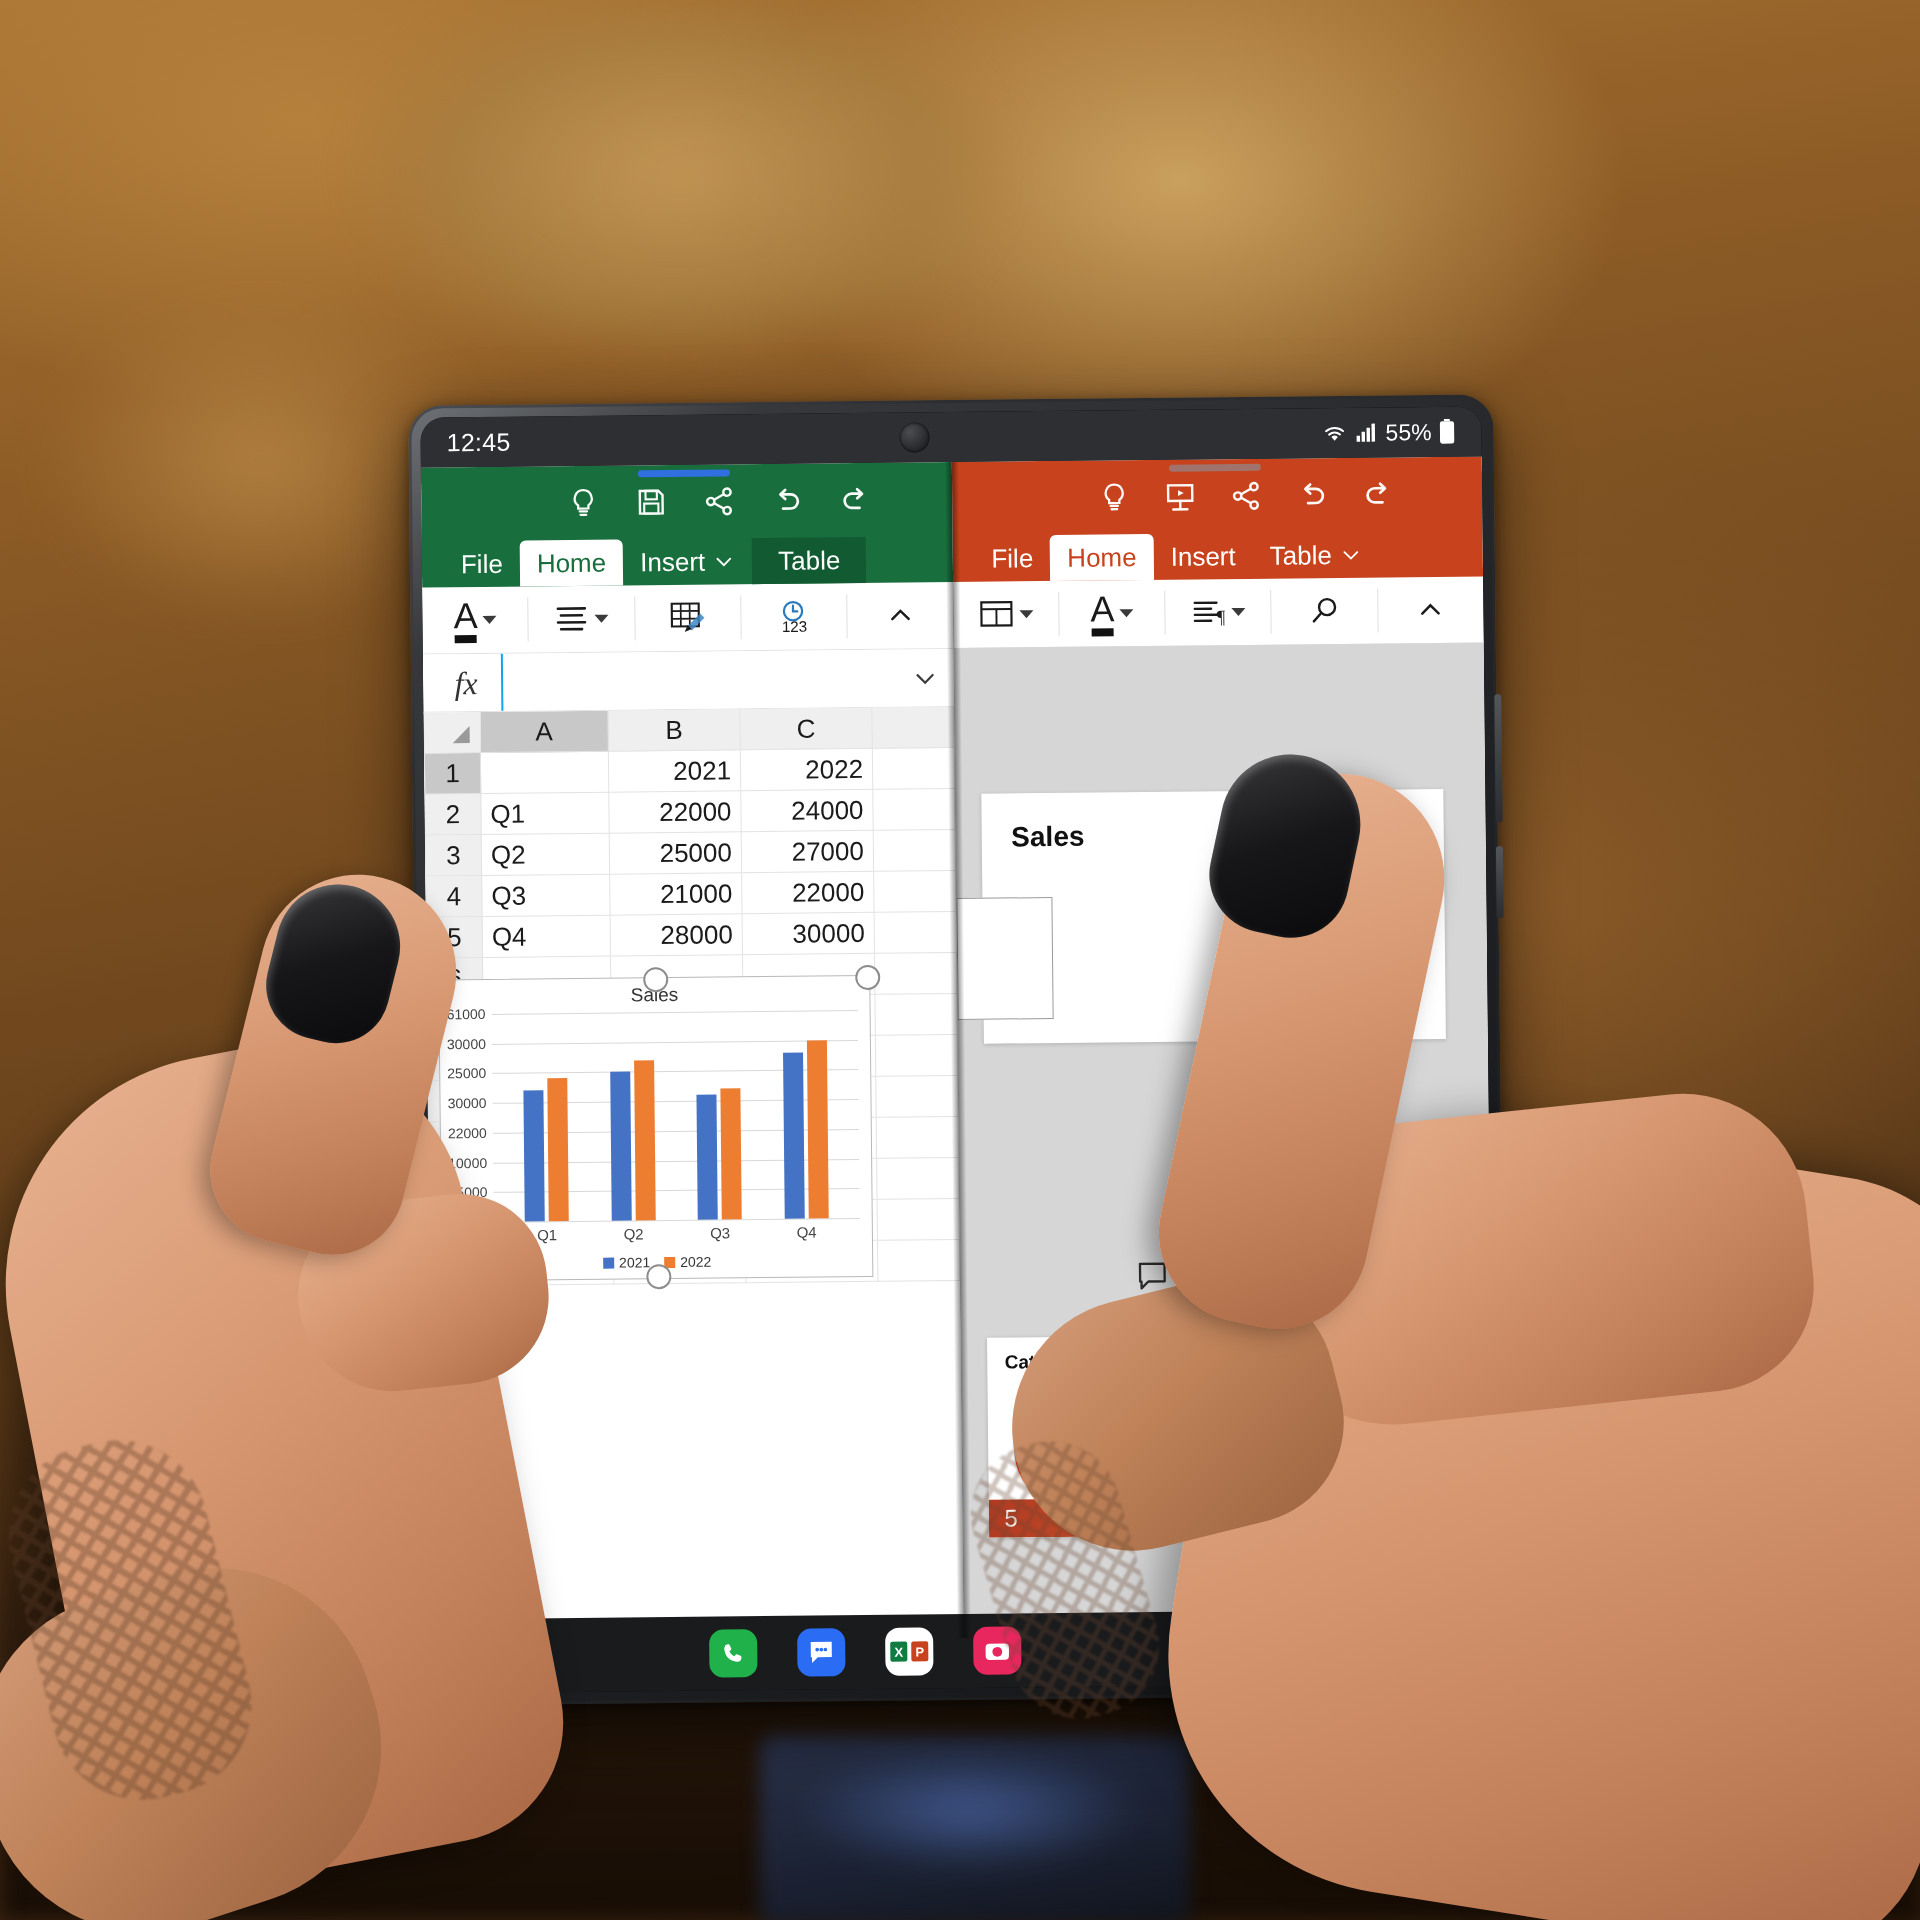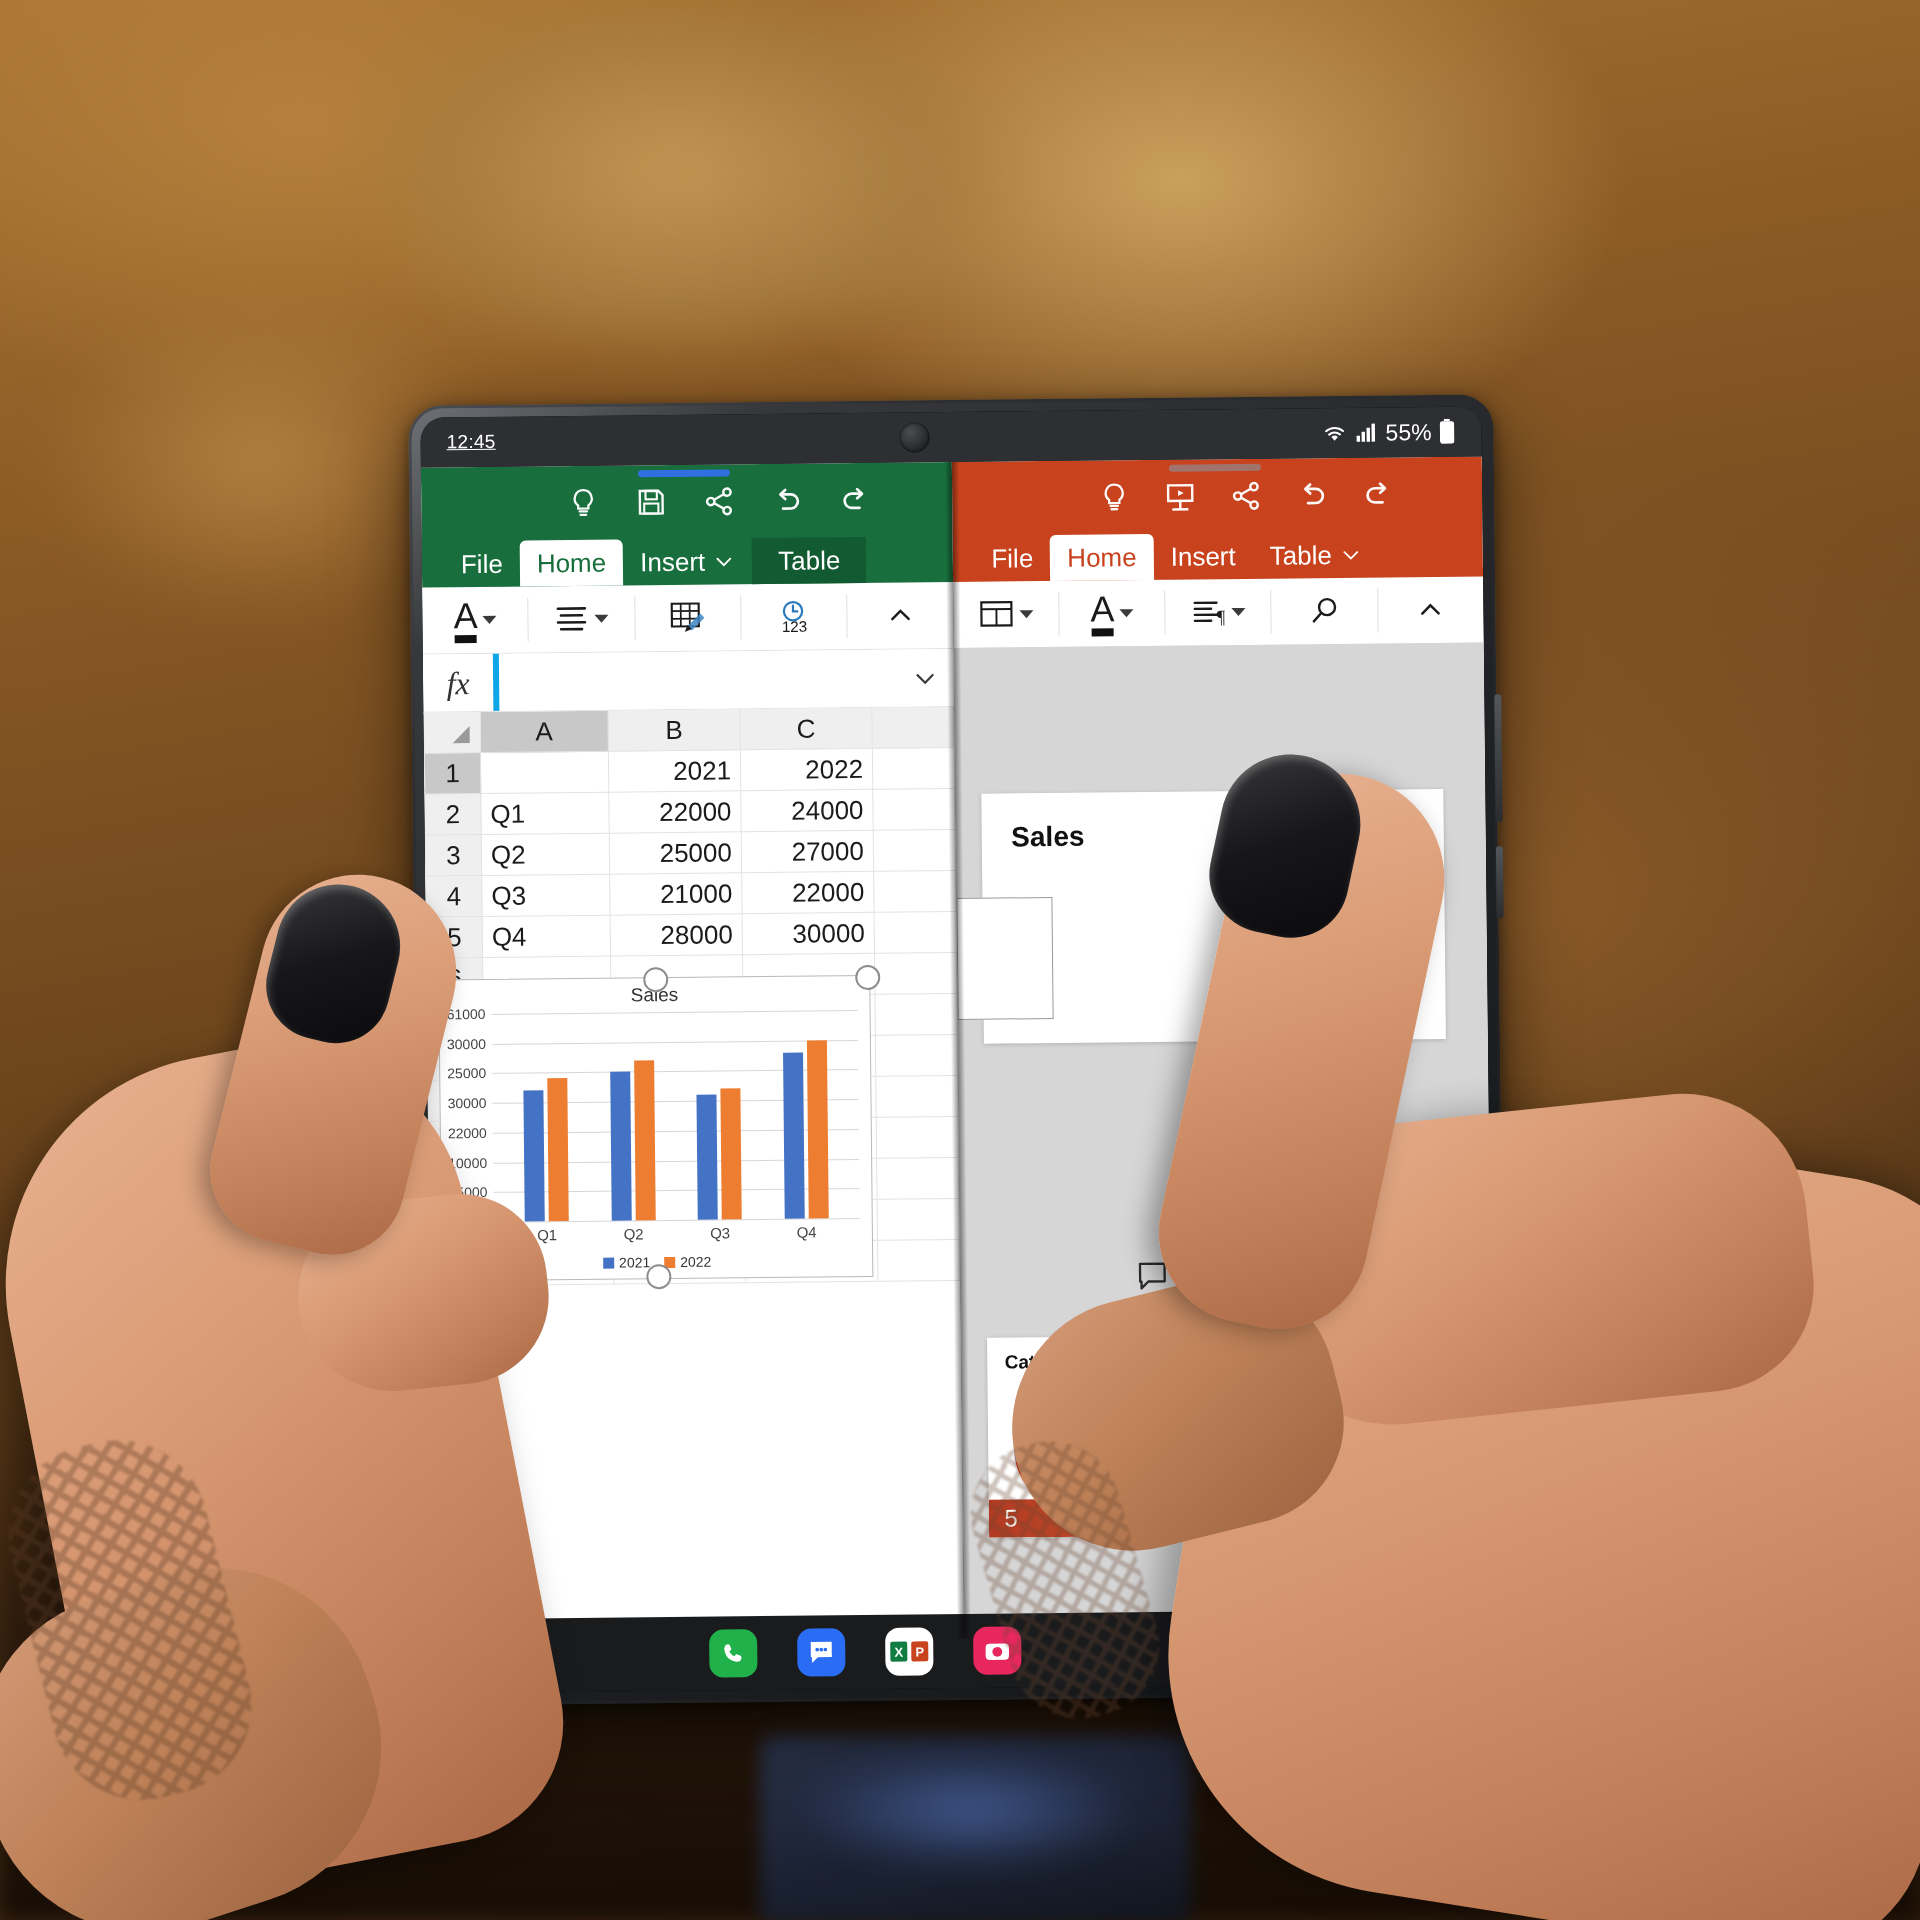--- a/index.html
+++ b/index.html
@@ -56,21 +56,21 @@
   
   .hinge{position:absolute;left:50%;top:0;width:14px;height:100%;
     transform:translateX(-7px);
     background:linear-gradient(90deg,rgba(0,0,0,0) 0%,rgba(0,0,0,.30) 35%,rgba(0,0,0,.42) 50%,rgba(0,0,0,.30) 65%,rgba(0,0,0,0) 100%);
     pointer-events:none;z-index:60;}
 
   
   .statusbar{position:absolute;left:0;top:0;width:100%;height:50px;
     background:#2d2f32;color:#fff;display:flex;align-items:center;
     justify-content:space-between;padding:0 26px;box-sizing:border-box;z-index:40;}
-  .status-time{font-size:19px;letter-spacing:.3px;text-decoration:underline;}
+  .status-time{font-size:25px;letter-spacing:.3px;}
   .status-right{display:flex;align-items:center;gap:7px;font-size:23px;}
   .camera-dot{position:absolute;left:50%;top:10px;transform:translateX(-52px);
     width:30px;height:30px;border-radius:50%;
     background:radial-gradient(circle at 35% 32%,#4b4d50,#232528 70%);
     box-shadow:inset 0 0 3px #000;z-index:45;}
 
   
   .panes{position:absolute;left:0;top:50px;width:100%;height:1176px;display:flex;}
   .pane{position:relative;height:100%;overflow:hidden;background:#fff;}
   .pane-excel{width:50%;}
@@ -107,21 +107,21 @@
   .rb-caret{width:0;height:0;border-left:7px solid transparent;border-right:7px solid transparent;
     border-top:8px solid #3a3a3a;}
   .glyph-A{font-size:36px;font-weight:400;line-height:1;color:#1a1a1a;
     display:block;position:relative;padding-bottom:9px;}
   .glyph-A::after{content:"";position:absolute;left:1px;right:1px;bottom:0;height:8px;background:#111;}
 
   
   .formulabar{height:58px;background:#fff;display:flex;align-items:center;
     border-bottom:1px solid #dcdcdc;}
   .fx{width:70px;text-align:center;font-family:"Liberation Serif",serif;font-style:italic;
-    font-size:32px;color:#333;border-right:6px solid #0ea5e9;line-height:58px;}
+    font-size:32px;color:#333;border-right:2px solid #0ea5e9;line-height:58px;margin-left:8px;}
   .fx-input{flex:1;height:100%;}
   .fx-chev{width:58px;display:flex;align-items:center;justify-content:center;}
 
   
   .gridwrap{position:absolute;left:0;top:244px;right:0;bottom:0;background:#fff;overflow:hidden;}
   table.sheet{border-collapse:collapse;table-layout:fixed;width:100%;}
   table.sheet td,table.sheet th{border:1px solid #e3e3e3;height:41px;box-sizing:border-box;
     font-size:26px;color:#1b1b1b;padding:0 9px;font-weight:400;}
   .colhead{background:#efefef;text-align:center;font-size:26px;color:#3c3c3c;height:40px;}
   .colhead.sel{background:#c8c8c8;}

